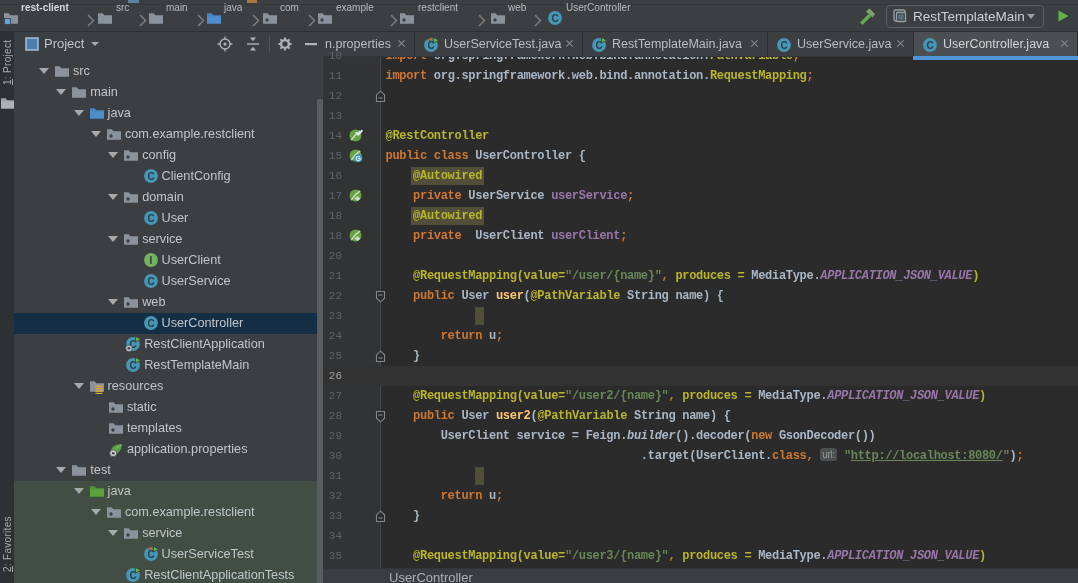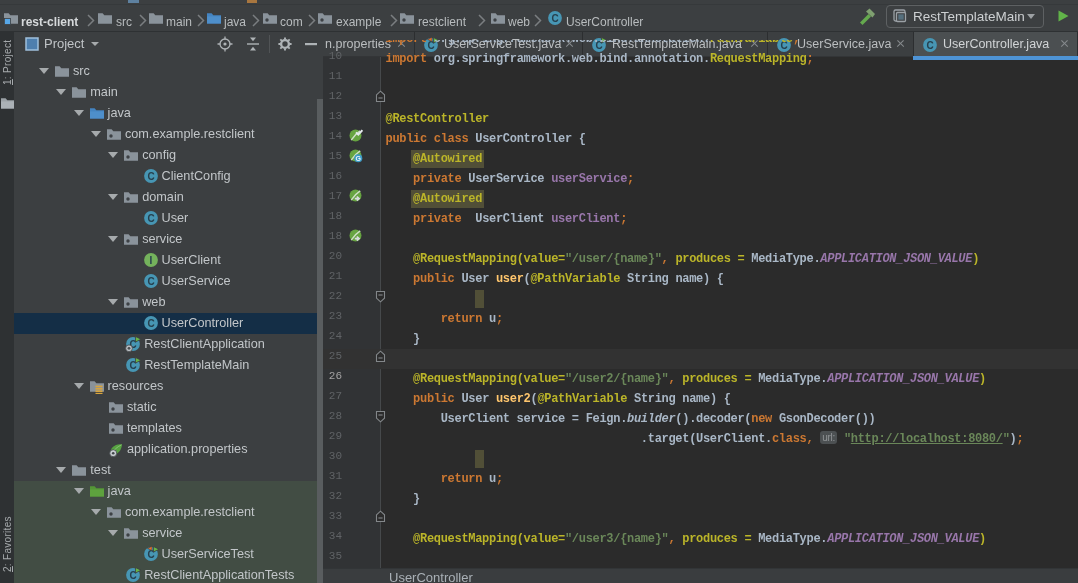--- a/index.html
+++ b/index.html
@@ -1,37 +1,37 @@
 <!DOCTYPE html>
 <html><head><meta charset="utf-8"><style>
 *{margin:0;padding:0;box-sizing:border-box}
 html,body{width:1078px;height:583px;overflow:hidden;background:#2B2B2B;font-family:"Liberation Sans",sans-serif;}
 .abs{position:absolute}
 #bc{position:absolute;left:0;top:0;width:1078px;height:32px;background:#3C3F41;border-bottom:1px solid #2E3133}
-.bct{position:absolute;top:15px;font-size:12px;color:#B8BCBE;white-space:nowrap}
+.bct{position:absolute;top:2px;font-size:10px;color:#B8BCBE;white-space:nowrap}
 .bcic{position:absolute;top:10px}
 #strip{position:absolute;left:0;top:32px;width:14px;height:551px;background:#2E3133}
 .vtxt{position:absolute;font-size:10px;letter-spacing:0.3px;color:#A6AAAD;white-space:nowrap;transform:rotate(-90deg);transform-origin:left top}
 #panel{position:absolute;left:14px;top:32px;width:310px;height:551px;background:#3C3F41;overflow:hidden}
 .ph{position:absolute;top:4px}
 .row{position:absolute;height:21px;line-height:21px;white-space:nowrap;left:0;width:310px;color:#C2C6C9;font-size:12.7px}
 .tarr{position:absolute;top:7.5px;width:0;height:0;border-left:5px solid transparent;border-right:5px solid transparent;border-top:6px solid #A6AAAC}
 .tic{position:absolute;top:2px}
 .ttx{position:absolute;top:0}
 #tabs{position:absolute;left:323px;top:32px;width:755px;height:25px;background:#3C3F41;border-bottom:1px solid #333537}
 .tab{position:absolute;top:0;height:25px;border-right:1px solid #2C2E30;font-size:12.5px;color:#BBBEC0;white-space:nowrap}
 .tabx{position:absolute;top:7px;width:10px;height:10px}
 .tabx:before,.tabx:after{content:"";position:absolute;left:0;top:4px;width:9px;height:1.3px;background:#878B8E}
 .tabx:before{transform:rotate(45deg)}.tabx:after{transform:rotate(-45deg)}
 .tabic{position:absolute;top:5px}
 .tabt{position:absolute;top:5px}
 #gutter{position:absolute;left:323px;top:57px;width:57px;height:511px;background:#313335}
 #gutline{position:absolute;left:380px;top:57px;width:1px;height:511px;background:#46494B}
 .ln{position:absolute;width:30px;text-align:right;font-family:"Liberation Mono",monospace;font-size:11px;color:#606366;line-height:20px}
-#code{position:absolute;left:323px;top:40px;width:755px;height:511px;overflow:hidden}
+#code{position:absolute;left:323px;top:57px;width:755px;height:511px;overflow:hidden}
 .cl{position:absolute;left:62.5px;white-space:pre;font-family:"Liberation Mono",monospace;font-size:12px;font-weight:bold;letter-spacing:-0.3px;line-height:20px;color:#A9B7C6}
 .k{color:#CC7832}.a{color:#BBB529}.s{color:#6A8759}.f{color:#9876AA}.p{color:#CC7832}
 .cst{color:#9876AA;font-style:italic}.m{color:#FFC66D}.it{font-style:italic}
 .hlA{}
 .ub{display:inline-block;background:#4C5052;color:#909496;font-family:"Liberation Sans";font-size:10px;font-weight:normal;border-radius:3px;padding:0 2px;height:13px;line-height:13px;vertical-align:1px}
 .su{text-decoration:underline}
 #crumb{position:absolute;left:323px;top:568px;width:755px;height:15px;background:#3A3D3F;border-top:1px solid #323537}
 #runbox{position:absolute;left:886px;top:5px;width:158px;height:23px;border:1px solid #5E6163;border-radius:4px}
 </style></head><body>
 

